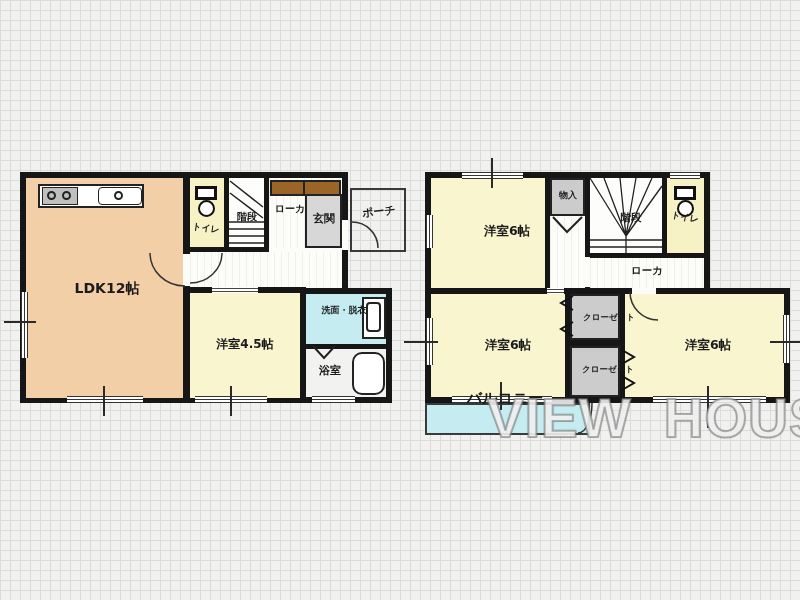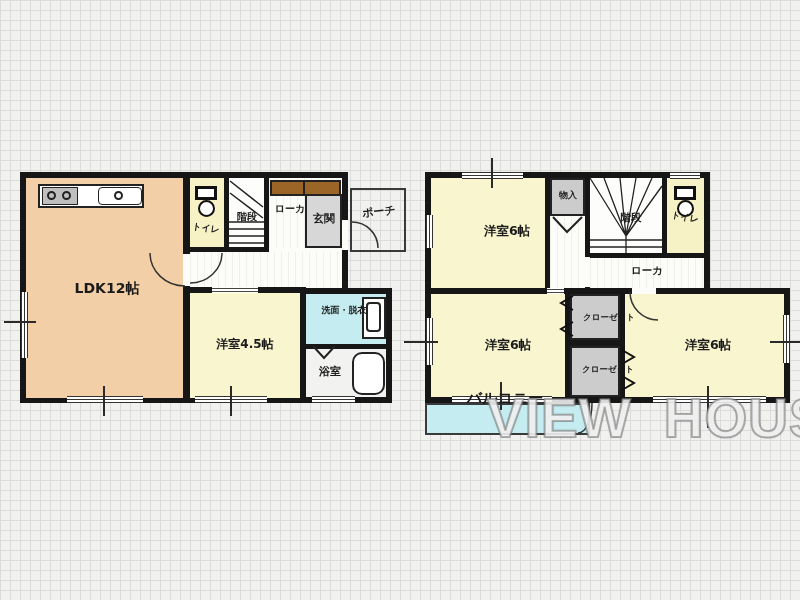--- a/index.html
+++ b/index.html
@@ -113,21 +113,21 @@
   <div class="tick-h" style="left:4px;top:321px;width:32px;"></div>
 
   <div class="lbl" style="left:47px;top:281px;width:120px;font-size:14px;">LDK12帖</div>
   <div class="lbl" style="left:184px;top:224px;width:44px;font-size:9px;transform:rotate(8deg);">トイレ</div>
   <div class="lbl" style="left:228px;top:211px;width:38px;font-size:10px;">階段</div>
   <div class="lbl" style="left:266px;top:203px;width:48px;font-size:10px;">ローカ</div>
   <div class="lbl" style="left:307px;top:213px;width:34px;font-size:11px;">玄関</div>
   <div class="lbl" style="left:350px;top:206px;width:58px;font-size:11px;transform:rotate(-6deg);">ポーチ</div>
   <div class="lbl" style="left:190px;top:338px;width:110px;font-size:12px;">洋室4.5帖</div>
   <div class="lbl" style="left:304px;top:306px;width:80px;font-size:9px;">洗面・脱衣</div>
-  <div class="lbl" style="left:308px;top:365px;width:44px;font-size:11px;font-family:Liberation Serif, serif;">浴室</div>
+  <div class="lbl" style="left:308px;top:365px;width:44px;font-size:11px;">浴室</div>
 
   <div class="body" style="left:425px;top:172px;width:285px;height:121px;"></div>
   <div class="body" style="left:425px;top:288px;width:365px;height:115px;"></div>
 
   <div class="abs thin" style="left:425px;top:403px;width:165px;height:32px;background:#C5EDF1;"></div>
 
   <div class="room" style="left:431px;top:178px;width:114px;height:110px;background:#F8F5CF;"></div>
   <div class="wall" style="left:545px;top:178px;width:5px;height:110px;"></div>
   <div class="room boards" style="left:550px;top:216px;width:35px;height:72px;"></div>
   <div class="room" style="left:550px;top:178px;width:35px;height:38px;background:#CCCCCC;border:2px solid #222;"></div>

